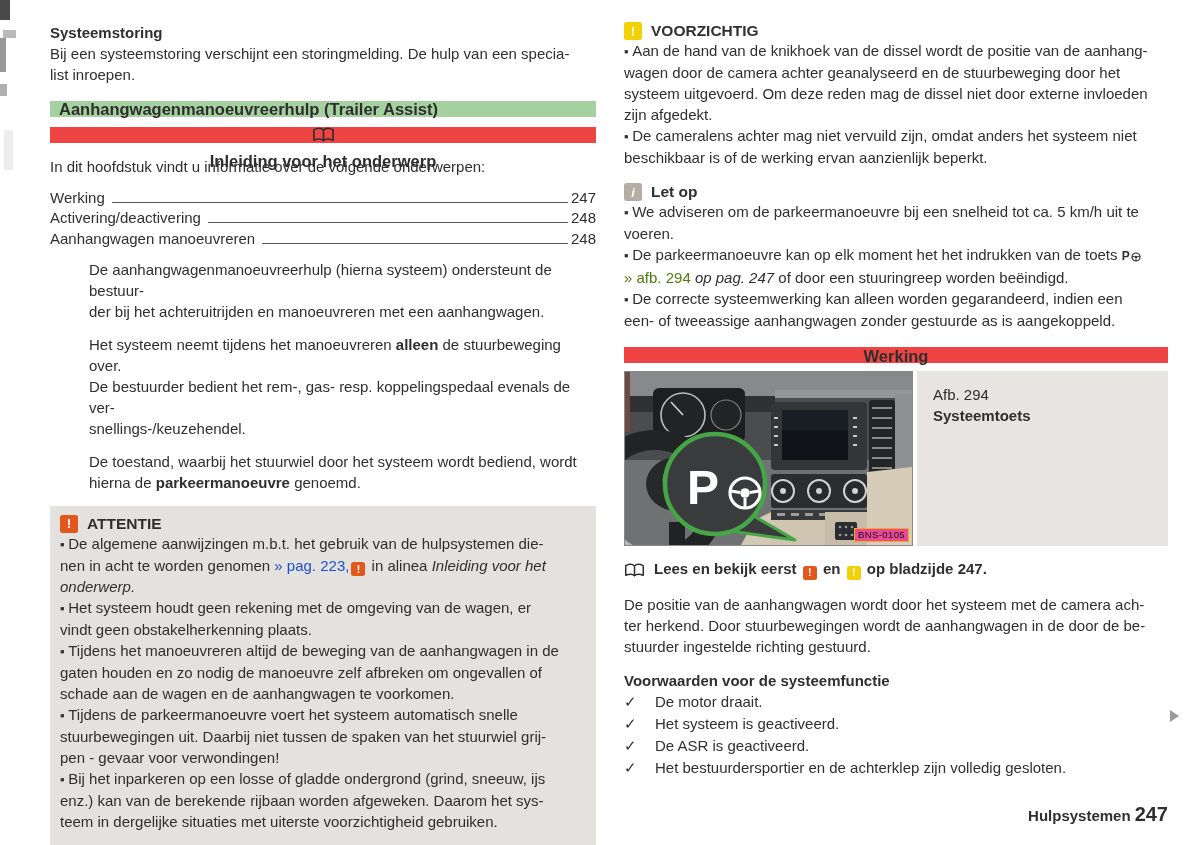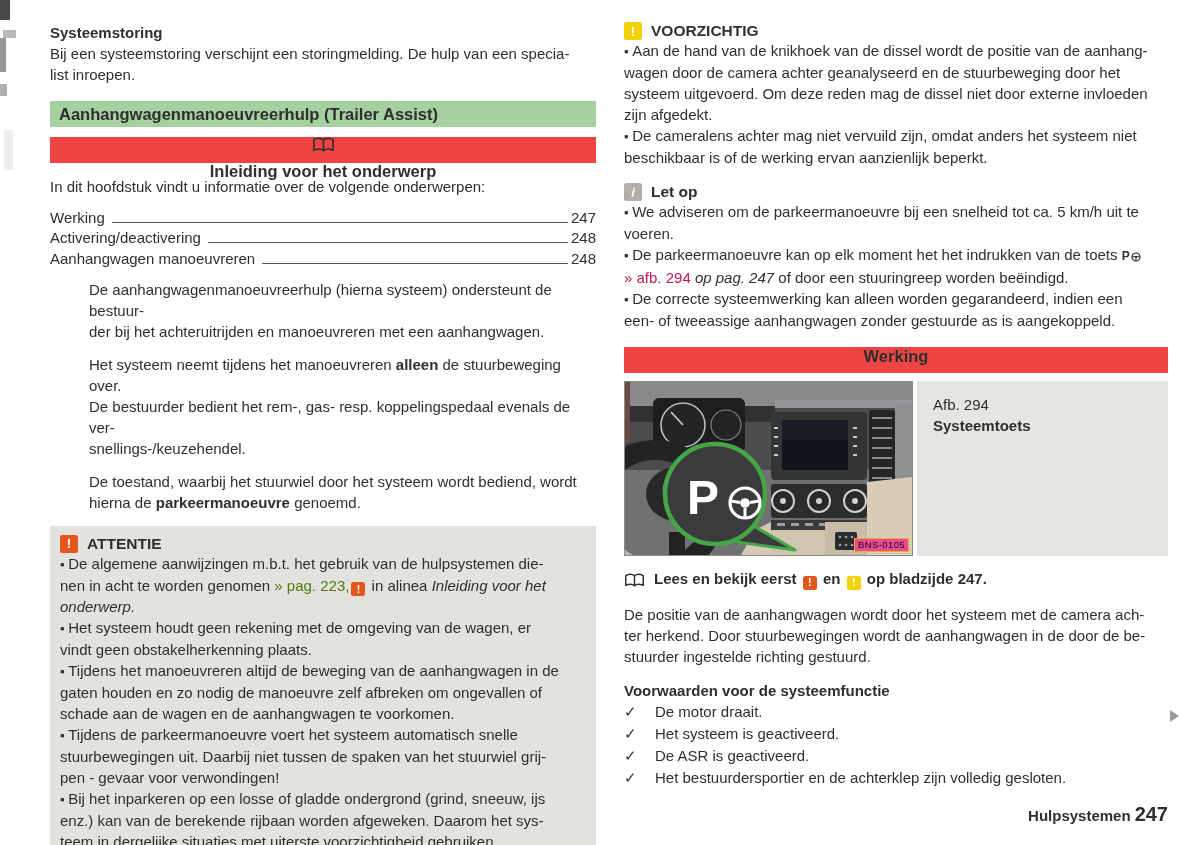--- a/index.html
+++ b/index.html
@@ -12,21 +12,21 @@
   .col { position:absolute; top:22px; }
   .col-left  { left:50px;  width:546px; }
   .col-right { left:624px; width:544px; }
 
   .pre { white-space:pre-line; line-height:21px; }
   b, .bold { font-weight:bold; }
   em { font-style:italic; }
 
   .sec-title { font-weight:bold; line-height:21px; }
 
-  .bar { display:flex; align-items:center; height:26px; padding:0 9px;
+  .bar { display:flex; align-items:center; height:16px; padding:0 9px;
          font-weight:bold; font-size:16.5px; color:#2e2e2e; }
   .bar-green { background:#a5d1a0; margin-top:16px; }
   .bar-tan   { background:#ef4444; margin-top:10px; gap:9px;flex-direction:column; }
 
   .intro-line { margin-top:13px; line-height:21px; }
 
   .toc { margin-top:8px; }
   .toc-row { display:flex; align-items:flex-end; height:20.5px; }
   .leader { flex:1; border-bottom:1px solid #57544f; margin:0 3px 3px 7px; }
 
@@ -41,22 +41,22 @@
   .sq-big   { width:18px; height:18px; font-size:13px; }
   .sq-inline{ width:14px; height:14px; font-size:10.5px; display:inline-flex;
               vertical-align:-2px; margin:0 2px; }
   .bg-red    { background:#e2571c; }
   .bg-yellow { background:#f2d205; }
   .bg-gray   { background:#b3ada6; font-style:italic; }
 
   .item { }
   .blt { font-size:13px; }
 
-  .link-red   { color:#4d7c0f; }
-  .link-green { color:#be185d; }
+  .link-red   { color:#1d4ed8; }
+  .link-green { color:#4d7c0f; }
 
   .ptoets { display:inline-flex; align-items:center; font-weight:bold;
             font-size:12px; gap:1px; }
 
   .figure { display:flex; margin-top:8px; }
   .photo { position:relative; width:289px; height:175px; flex:none;
            border:1px solid #8a8a8a; background:#6f7173; }
   .photo-label { position:absolute; right:3px; bottom:3px; background:#ec4899;
                  border:1px solid #eab308; color:#111; font-size:9.5px;
                  line-height:12px; padding:0 3px; letter-spacing:.4px; }

